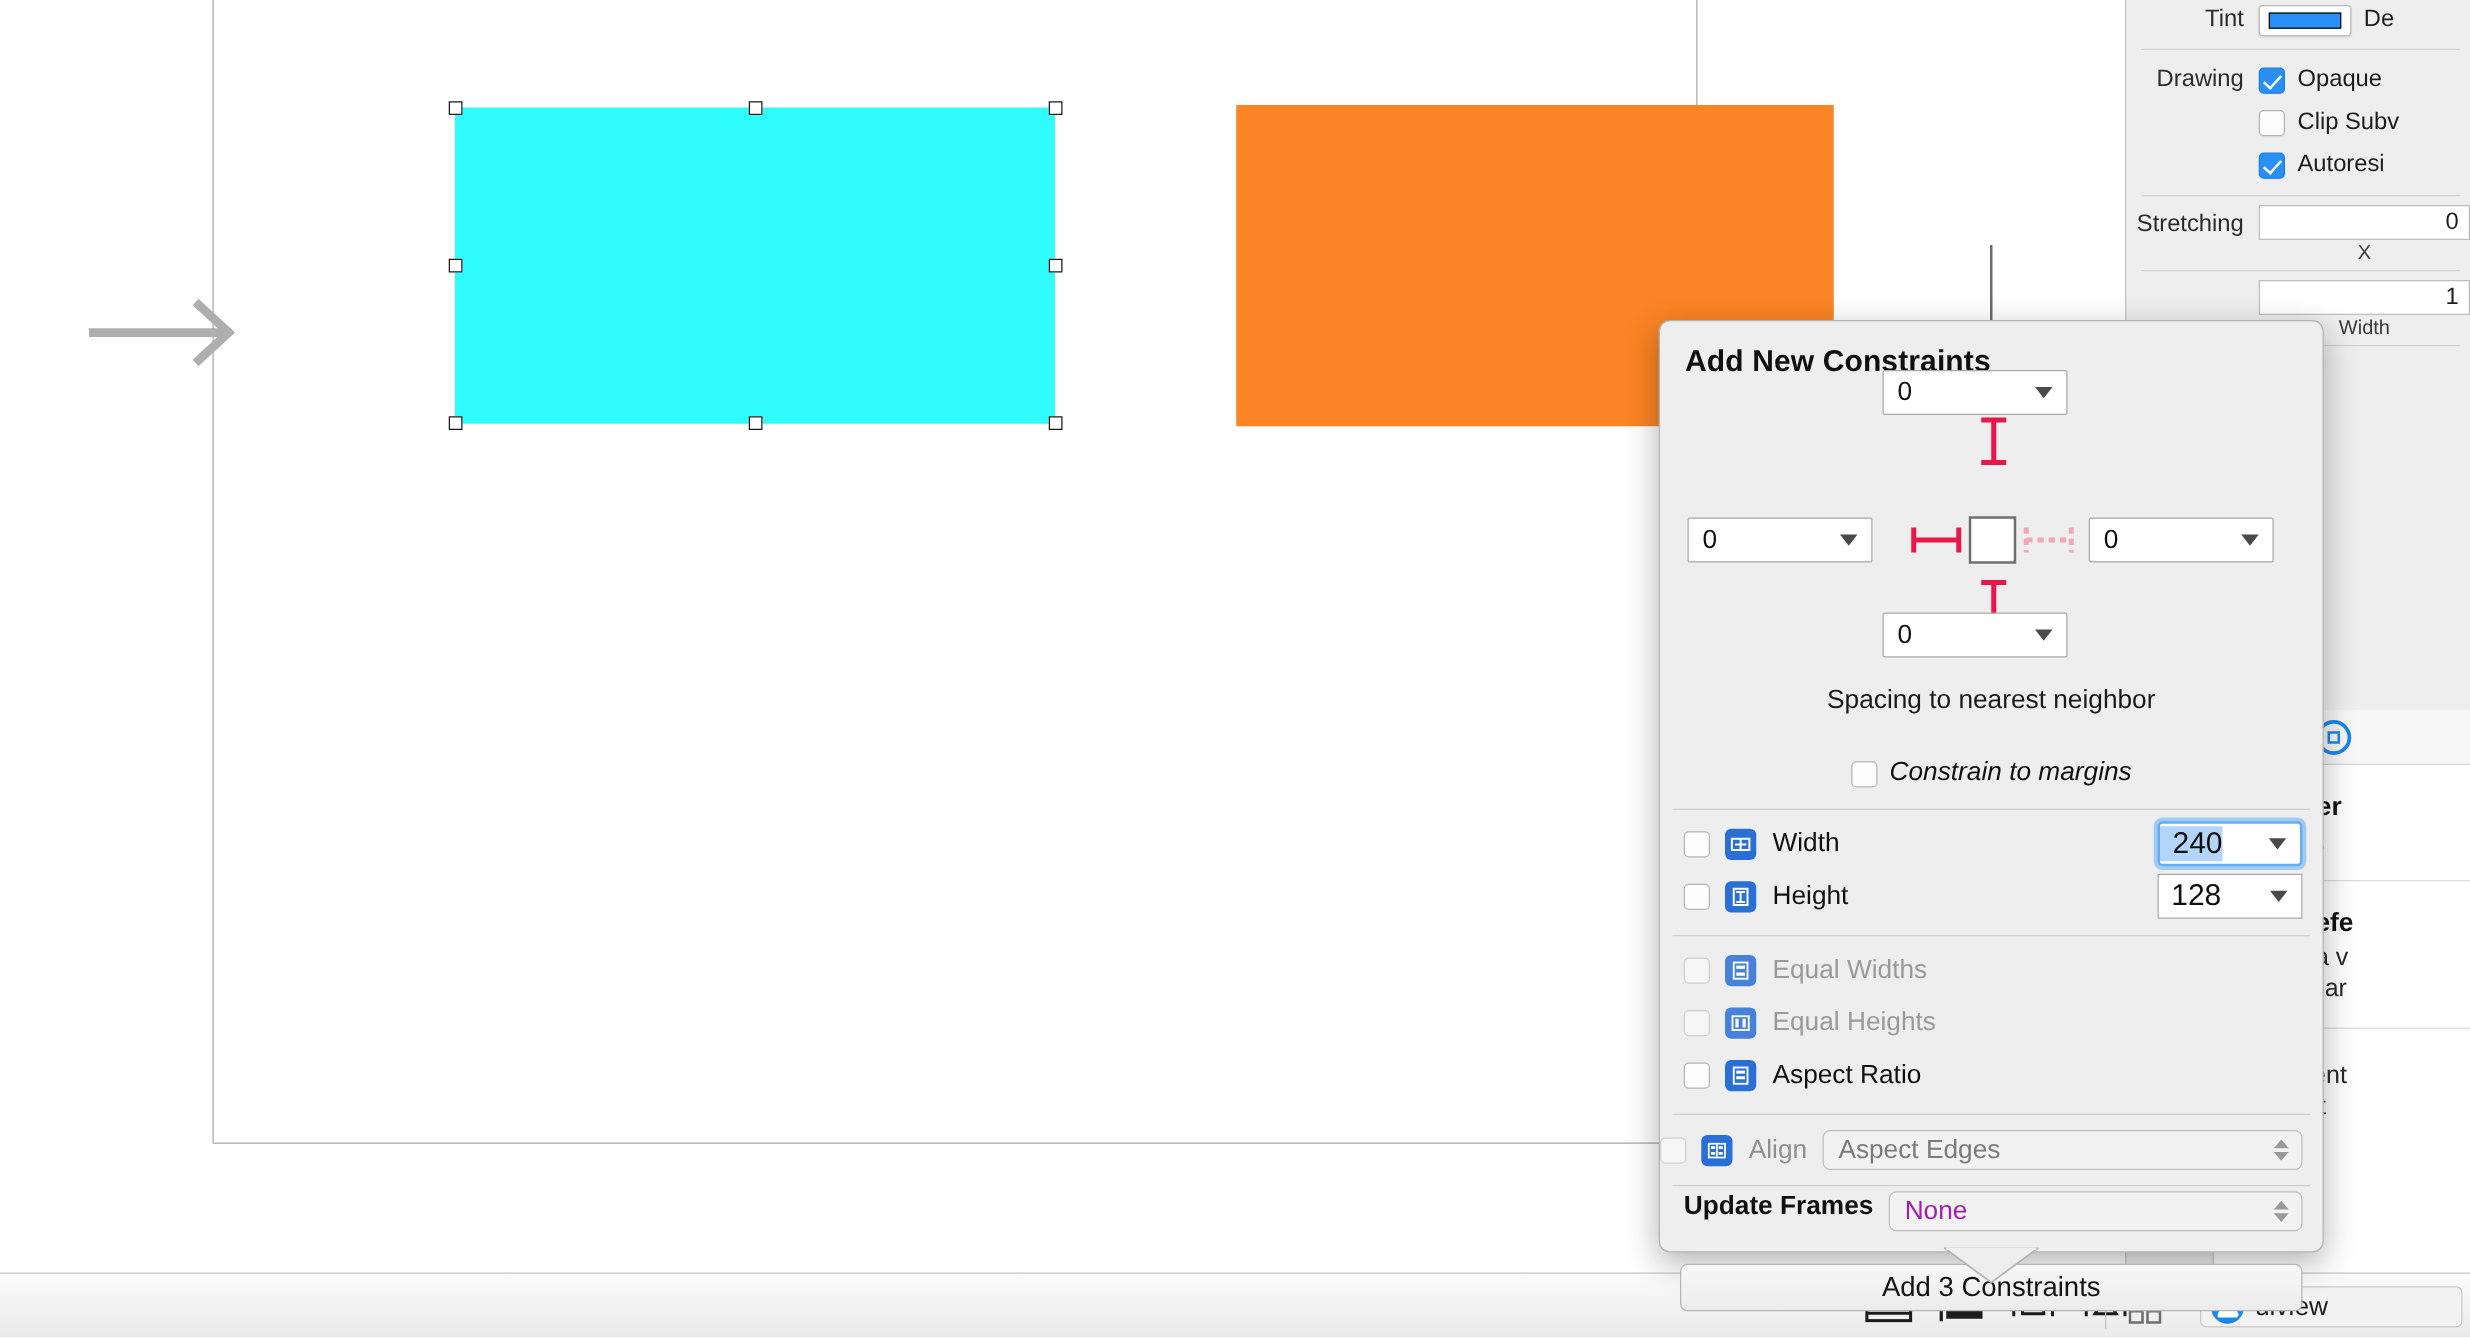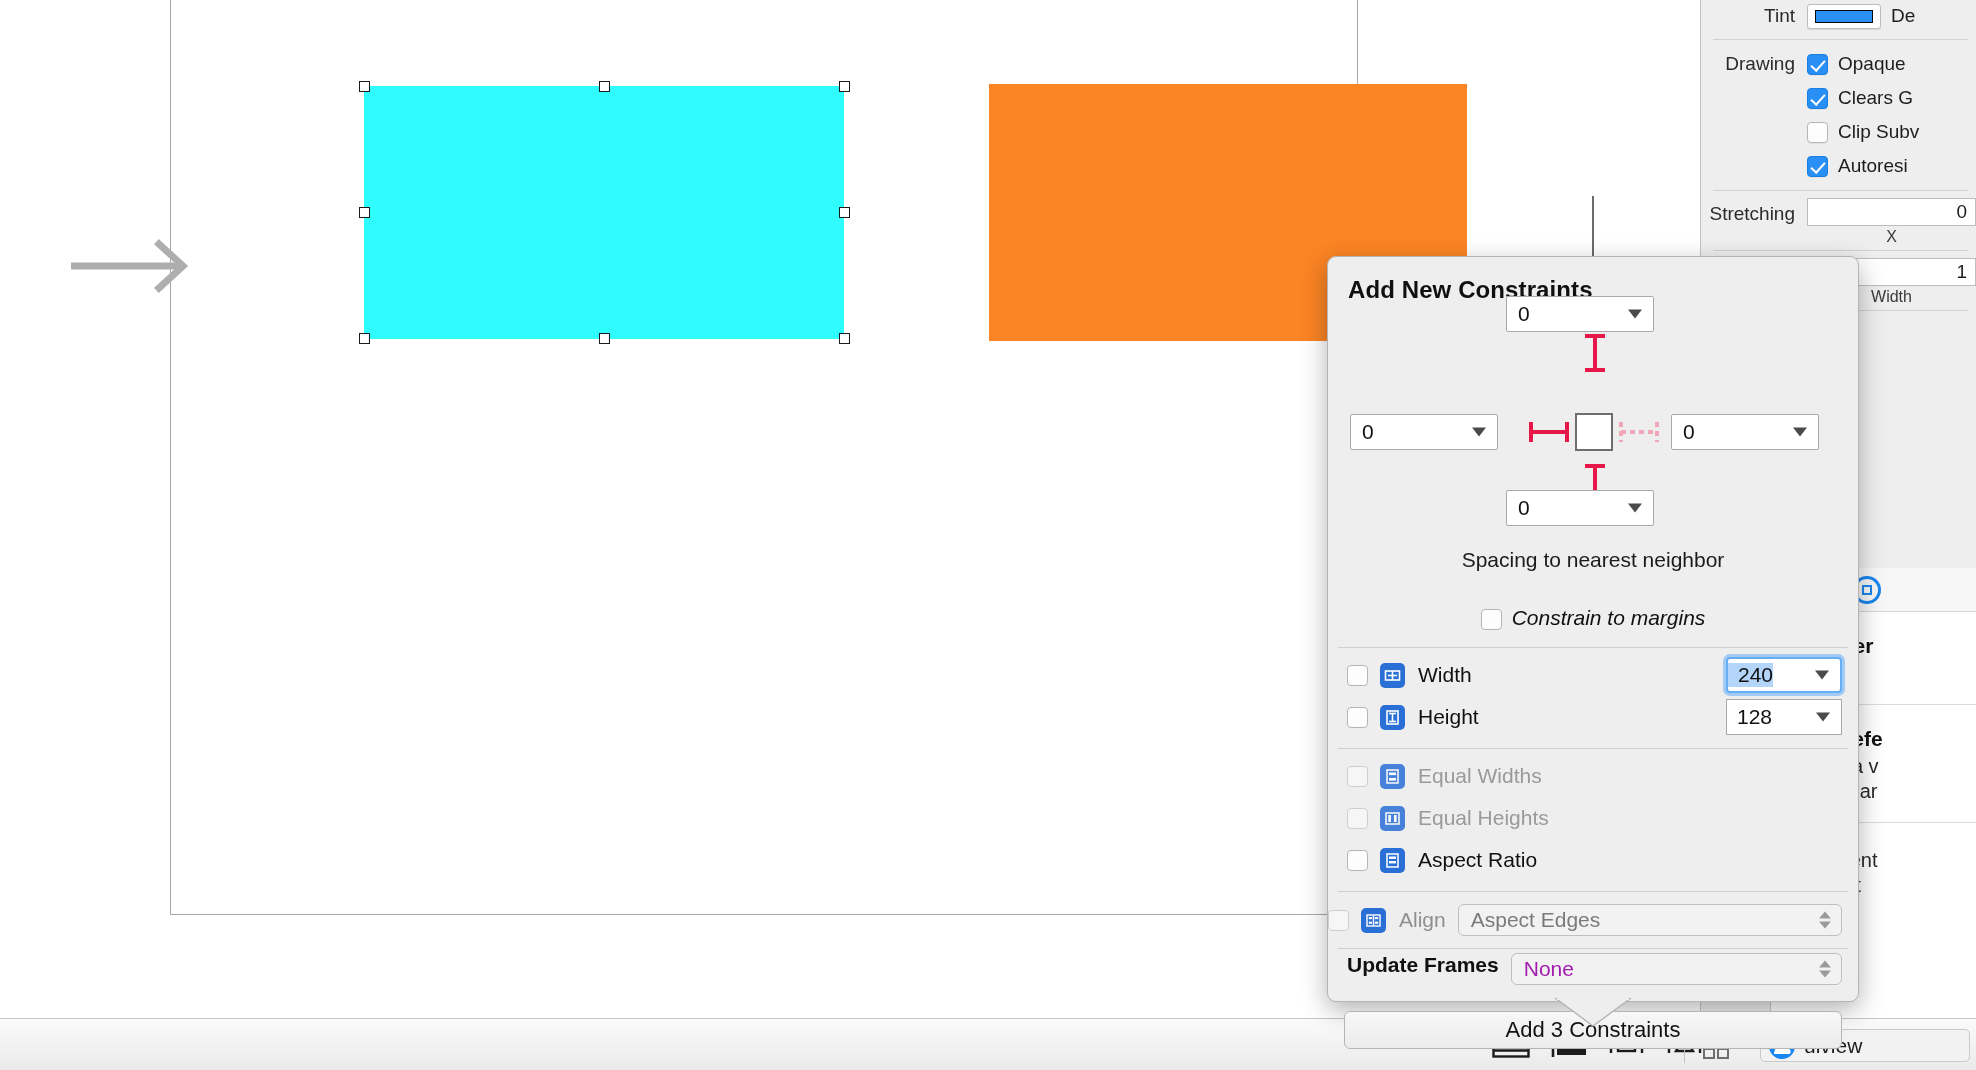--- a/index.html
+++ b/index.html
@@ -180,21 +180,21 @@
   }
   .dim-label { padding-left: 13px; font-size: 21px; }
   .dim-label.dis { color: #9a9a9a; }
   .dim-combo {
     position: absolute; right: 16px; width: 116px; height: 36px;
     background: #fff; border: 1px solid #a9a9a9; display: flex; align-items: center;
   }
   .dim-combo.focus {
     border: 2px solid #63aef5; box-shadow: 0 0 0 3px rgba(99,174,245,.55); border-radius: 4px;
   }
-  .dim-combo .val { padding-left: 10px; font-size: 21px; }
+  .dim-combo .val { padding-left: 10px; font-size: 24px; }
   .dim-combo .val.sel { background: #b4d5fa; }
 
   .align-row { display: flex; align-items: center; height: 48px; }
   .align-lbl { padding: 0 12px 0 13px; font-size: 21px; color: #8f8f8f; }
   .pill {
     flex: 1; height: 32px; margin-right: 16px; border: 1px solid #bfbfbf;
     border-radius: 6px; background: #f2f2f2; display: flex; align-items: center;
     padding-left: 12px; font-size: 21px; color: #7b7b7b; position: relative;
   }
   .pill.dark { color: #a21caf; }
@@ -259,25 +259,20 @@
         </div>
       <div class="tint-default">De</div>
     </div>
 
     <div class="insp-sep"></div>
 
     <div class="insp-row">
       <div class="insp-label">Drawing</div>
       <div class="cbox on"></div>
       <div class="cbox-text">Opaque</div>
-    </div>
-    <div class="insp-row">
-      <div class="insp-label"></div>
-      <div class="cbox on"></div>
-      <div class="cbox-text">Clears G</div>
     </div>
     <div class="insp-row">
       <div class="insp-label"></div>
       <div class="cbox"></div>
       <div class="cbox-text">Clip Subv</div>
     </div>
     <div class="insp-row">
       <div class="insp-label"></div>
       <div class="cbox on"></div>
       <div class="cbox-text">Autoresi</div>

